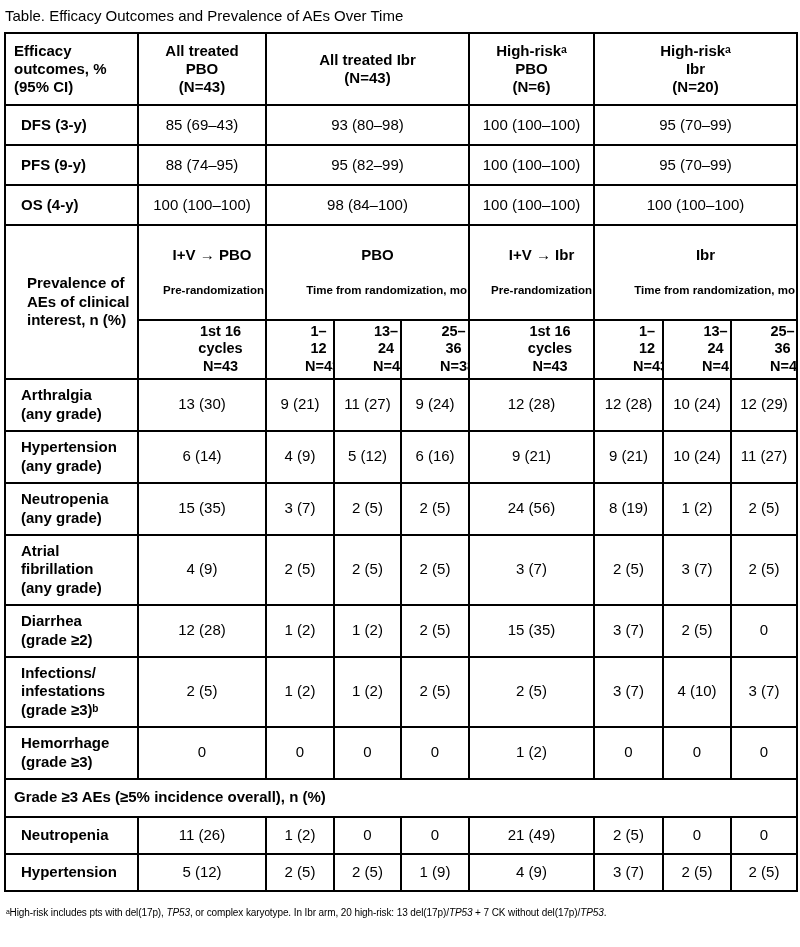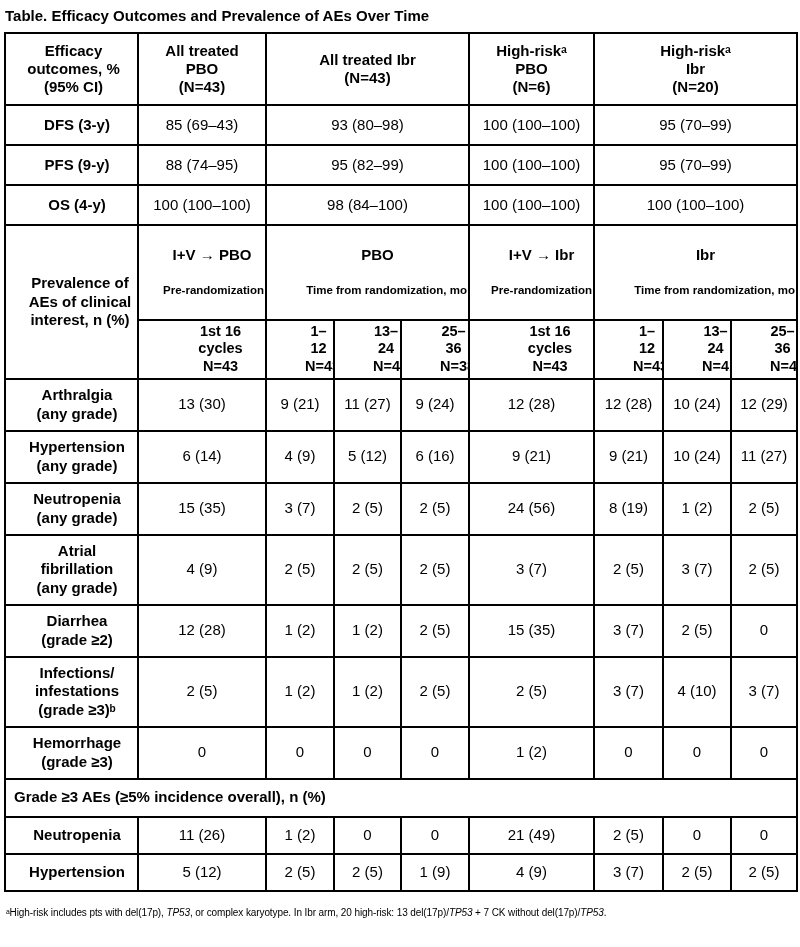--- a/index.html
+++ b/index.html
@@ -1,22 +1,22 @@
 <!DOCTYPE html>
 <html><head>
 <meta charset="utf-8">
 <style>
   html,body{margin:0;padding:0;background:#fff;}
   body{width:800px;height:947px;font-family:"Liberation Sans",sans-serif;color:#000;overflow:hidden;}
   .page{padding:4px 4px 0 4px;}
-  .title{font-weight:bold;font-size:15px;margin:3px 0 8px 1px;letter-spacing:0;}
+  .title{font-weight:normal;font-size:15px;margin:3px 0 8px 1px;letter-spacing:0;}
   table{border-collapse:collapse;table-layout:fixed;width:792px;}
   td{border:2px solid #000;text-align:center;vertical-align:middle;font-size:15px;
      white-space:pre-line;line-height:1.22;padding:2px 1px;overflow:hidden;}
-  td.lbl{text-align:center;font-weight:bold;padding-left:8px;padding-right:4px;}
+  td.lbl{text-align:left;font-weight:bold;padding-left:8px;padding-right:4px;}
   td.lbl-indent{padding-left:15px;margin-left:36px;}
   td.ch{font-weight:bold;}
   .gt{font-weight:bold;font-size:15px;line-height:1.25;}
   .gs{font-weight:bold;font-size:11.5px;line-height:1.3;text-align:right;}
   td.sh{font-weight:bold;font-size:14.5px;padding-left:38px;}
   td.section{text-align:left;font-weight:bold;padding-left:8px;}
   tr.rh-head td{height:66px;}
   tr.rh-eff td{height:34px;}
   tr.rh-g1 td{height:50px;padding-left:21px;}
   tr.rh-g2 td{height:44px;}

